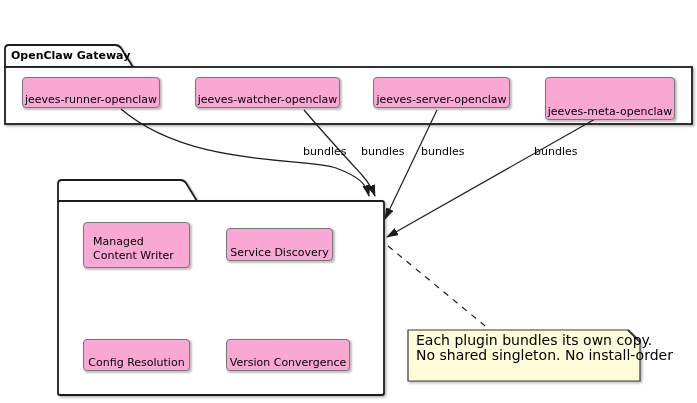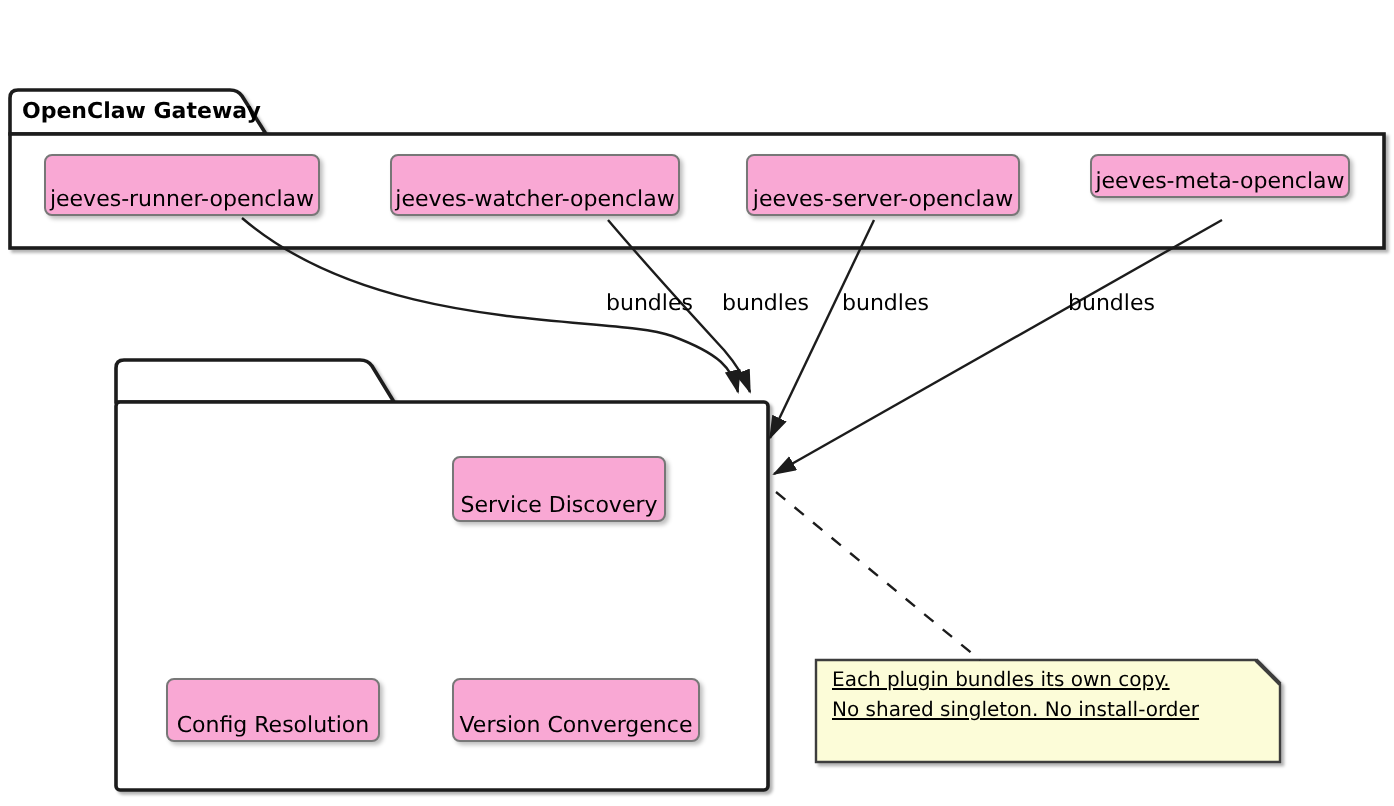--- a/index.html
+++ b/index.html
@@ -22,21 +22,21 @@
     background:#f9a8d4;border:1.3px solid #777777;border-radius:4px;
     display:flex;align-items:flex-end;justify-content:center;text-align:center;
     font-size:11px;line-height:14px;
     box-shadow:1.5px 1.5px 2px rgba(0,0,0,0.25);
   }
   .component.wrap{justify-content:flex-start;text-align:left;padding:4px 9px;}
   .edge-label{
     font-size:11px;white-space:nowrap;
   }
   .note-text{
-    font-size:10px;line-height:15px;white-space:nowrap;text-decoration:underline;
+    font-size:14px;line-height:15px;white-space:nowrap;
   }
 </style>
 </head>
 <body>
 
 <div id="stage">
 
   <svg id="diagram-svg" viewBox="0 0 697 403" xmlns="http://www.w3.org/2000/svg">
     <defs>
       <marker id="arrowhead" markerUnits="userSpaceOnUse" markerWidth="14" markerHeight="10" refX="11" refY="4" orient="auto">
@@ -74,24 +74,27 @@
 
   <div class="abs component" style="left:22px;top:77px;width:138px;height:31px;">
     <span>jeeves-runner-openclaw</span>
   </div>
   <div class="abs component" style="left:373px;top:77px;width:137px;height:31px;">
     <span>jeeves-server-openclaw</span>
   </div>
   <div class="abs component" style="left:195px;top:77px;width:145px;height:31px;">
     <span>jeeves-watcher-openclaw</span>
   </div>
-  <div class="abs component" style="left:545px;top:77px;width:130px;height:22px;">
+  <div class="abs component" style="left:545px;top:77px;width:130px;height:43px;">
     <span>jeeves-meta-openclaw</span>
   </div>
 
+  <div class="abs component wrap" style="left:83px;top:222px;width:107px;height:46px;">
+    <span>Managed Content Writer</span>
+  </div>
   <div class="abs component" style="left:226px;top:228px;width:107px;height:33px;">
     <span>Service Discovery</span>
   </div>
   <div class="abs component" style="left:83px;top:339px;width:107px;height:32px;">
     <span>Config Resolution</span>
   </div>
   <div class="abs component" style="left:226px;top:339px;width:124px;height:32px;">
     <span>Version Convergence</span>
   </div>
 

